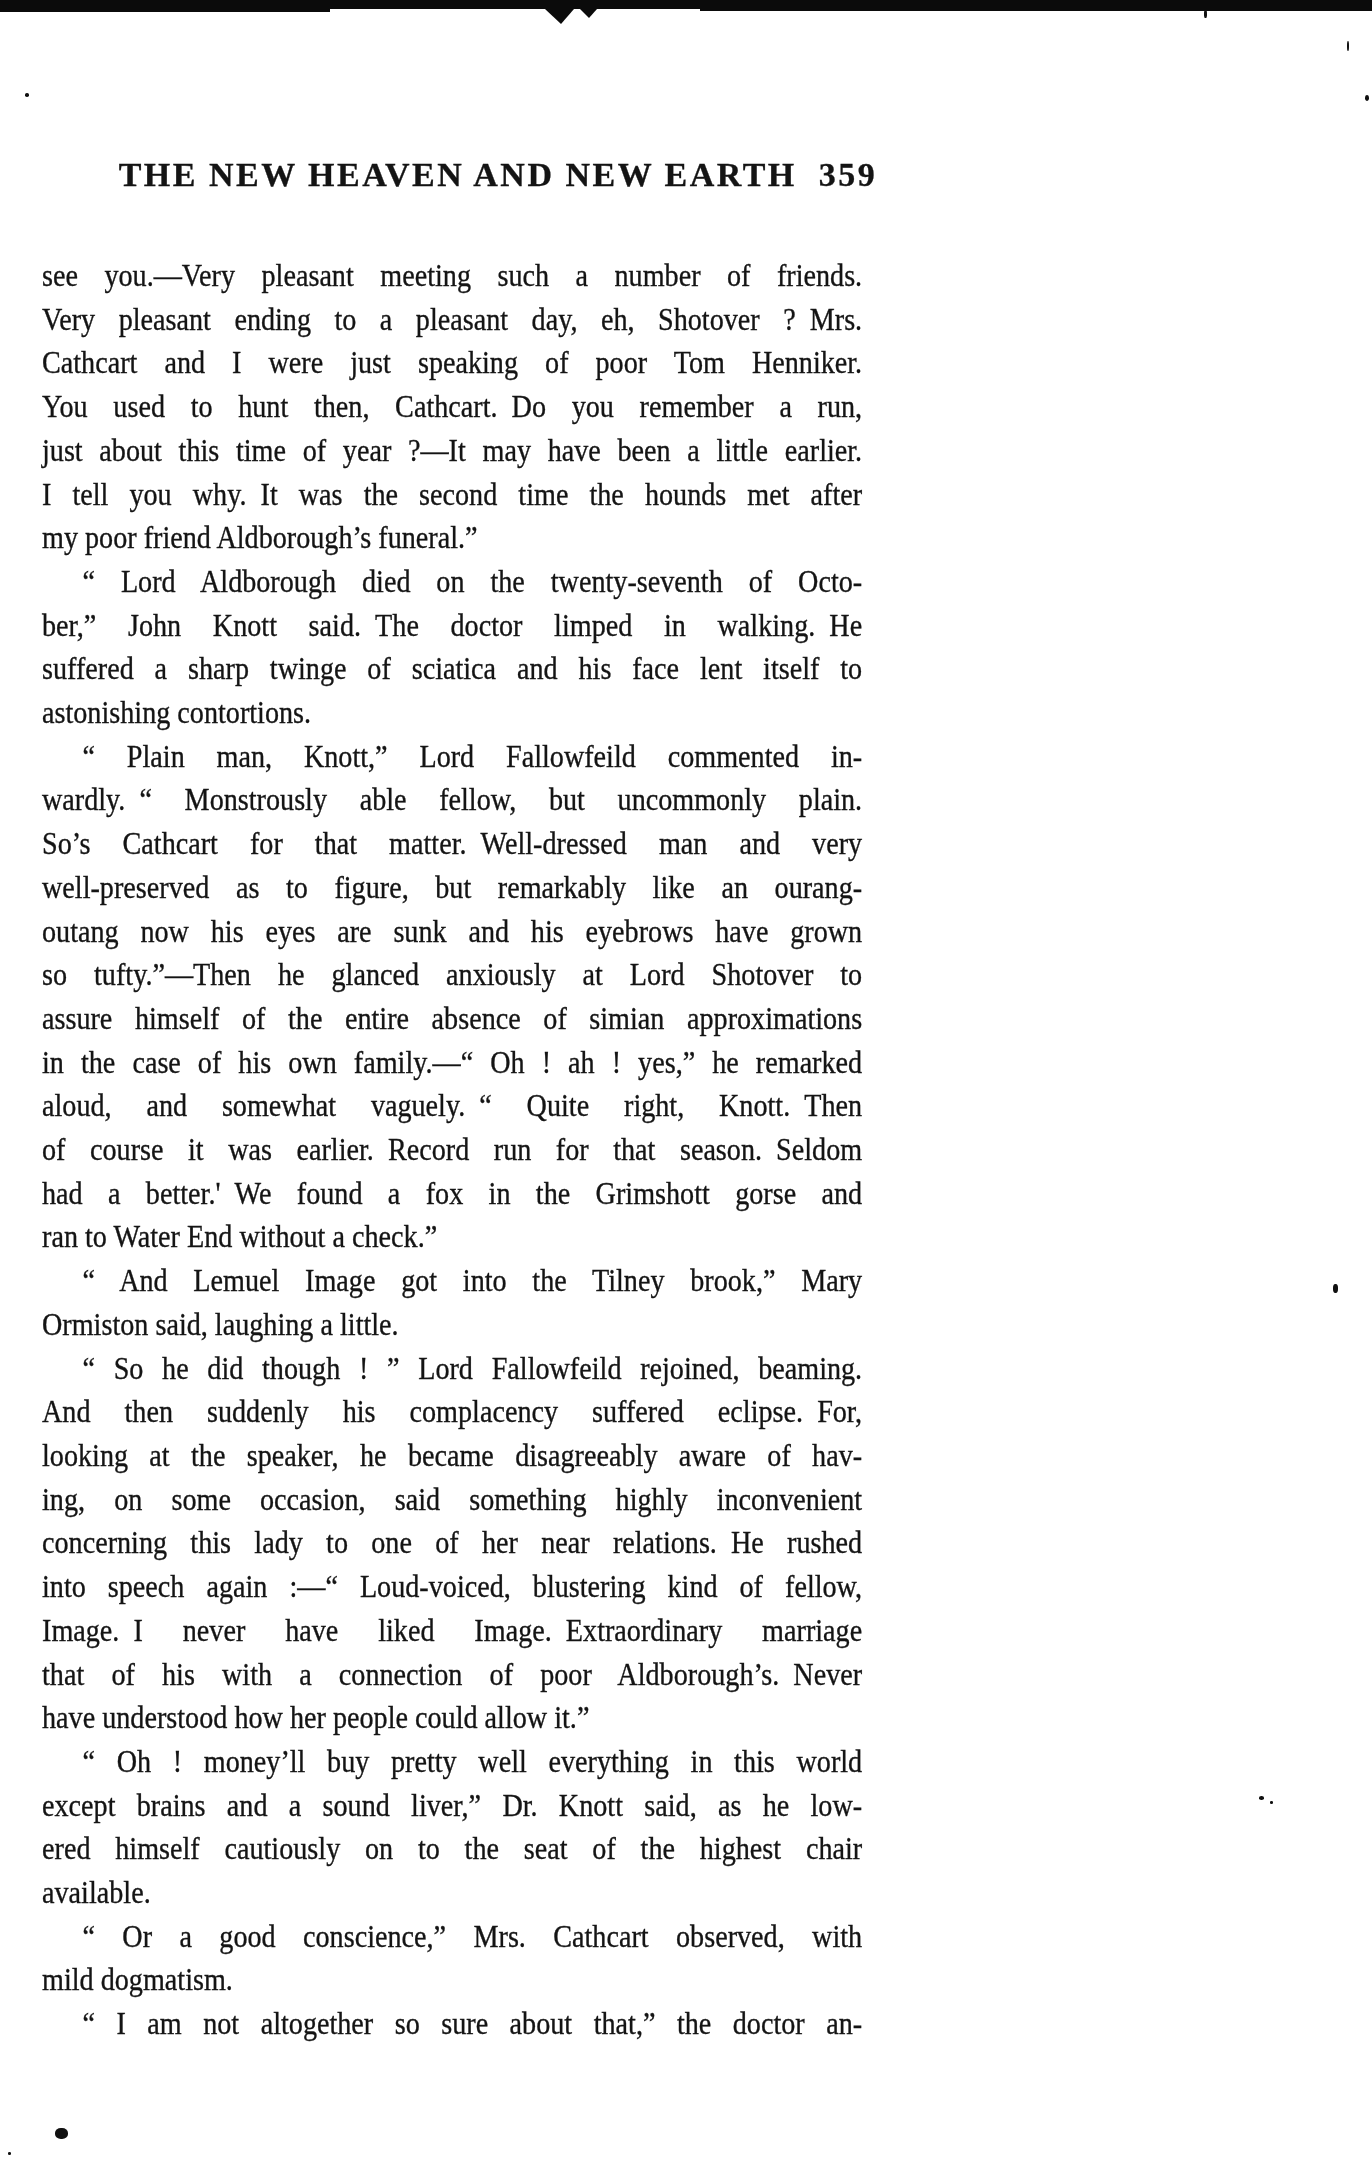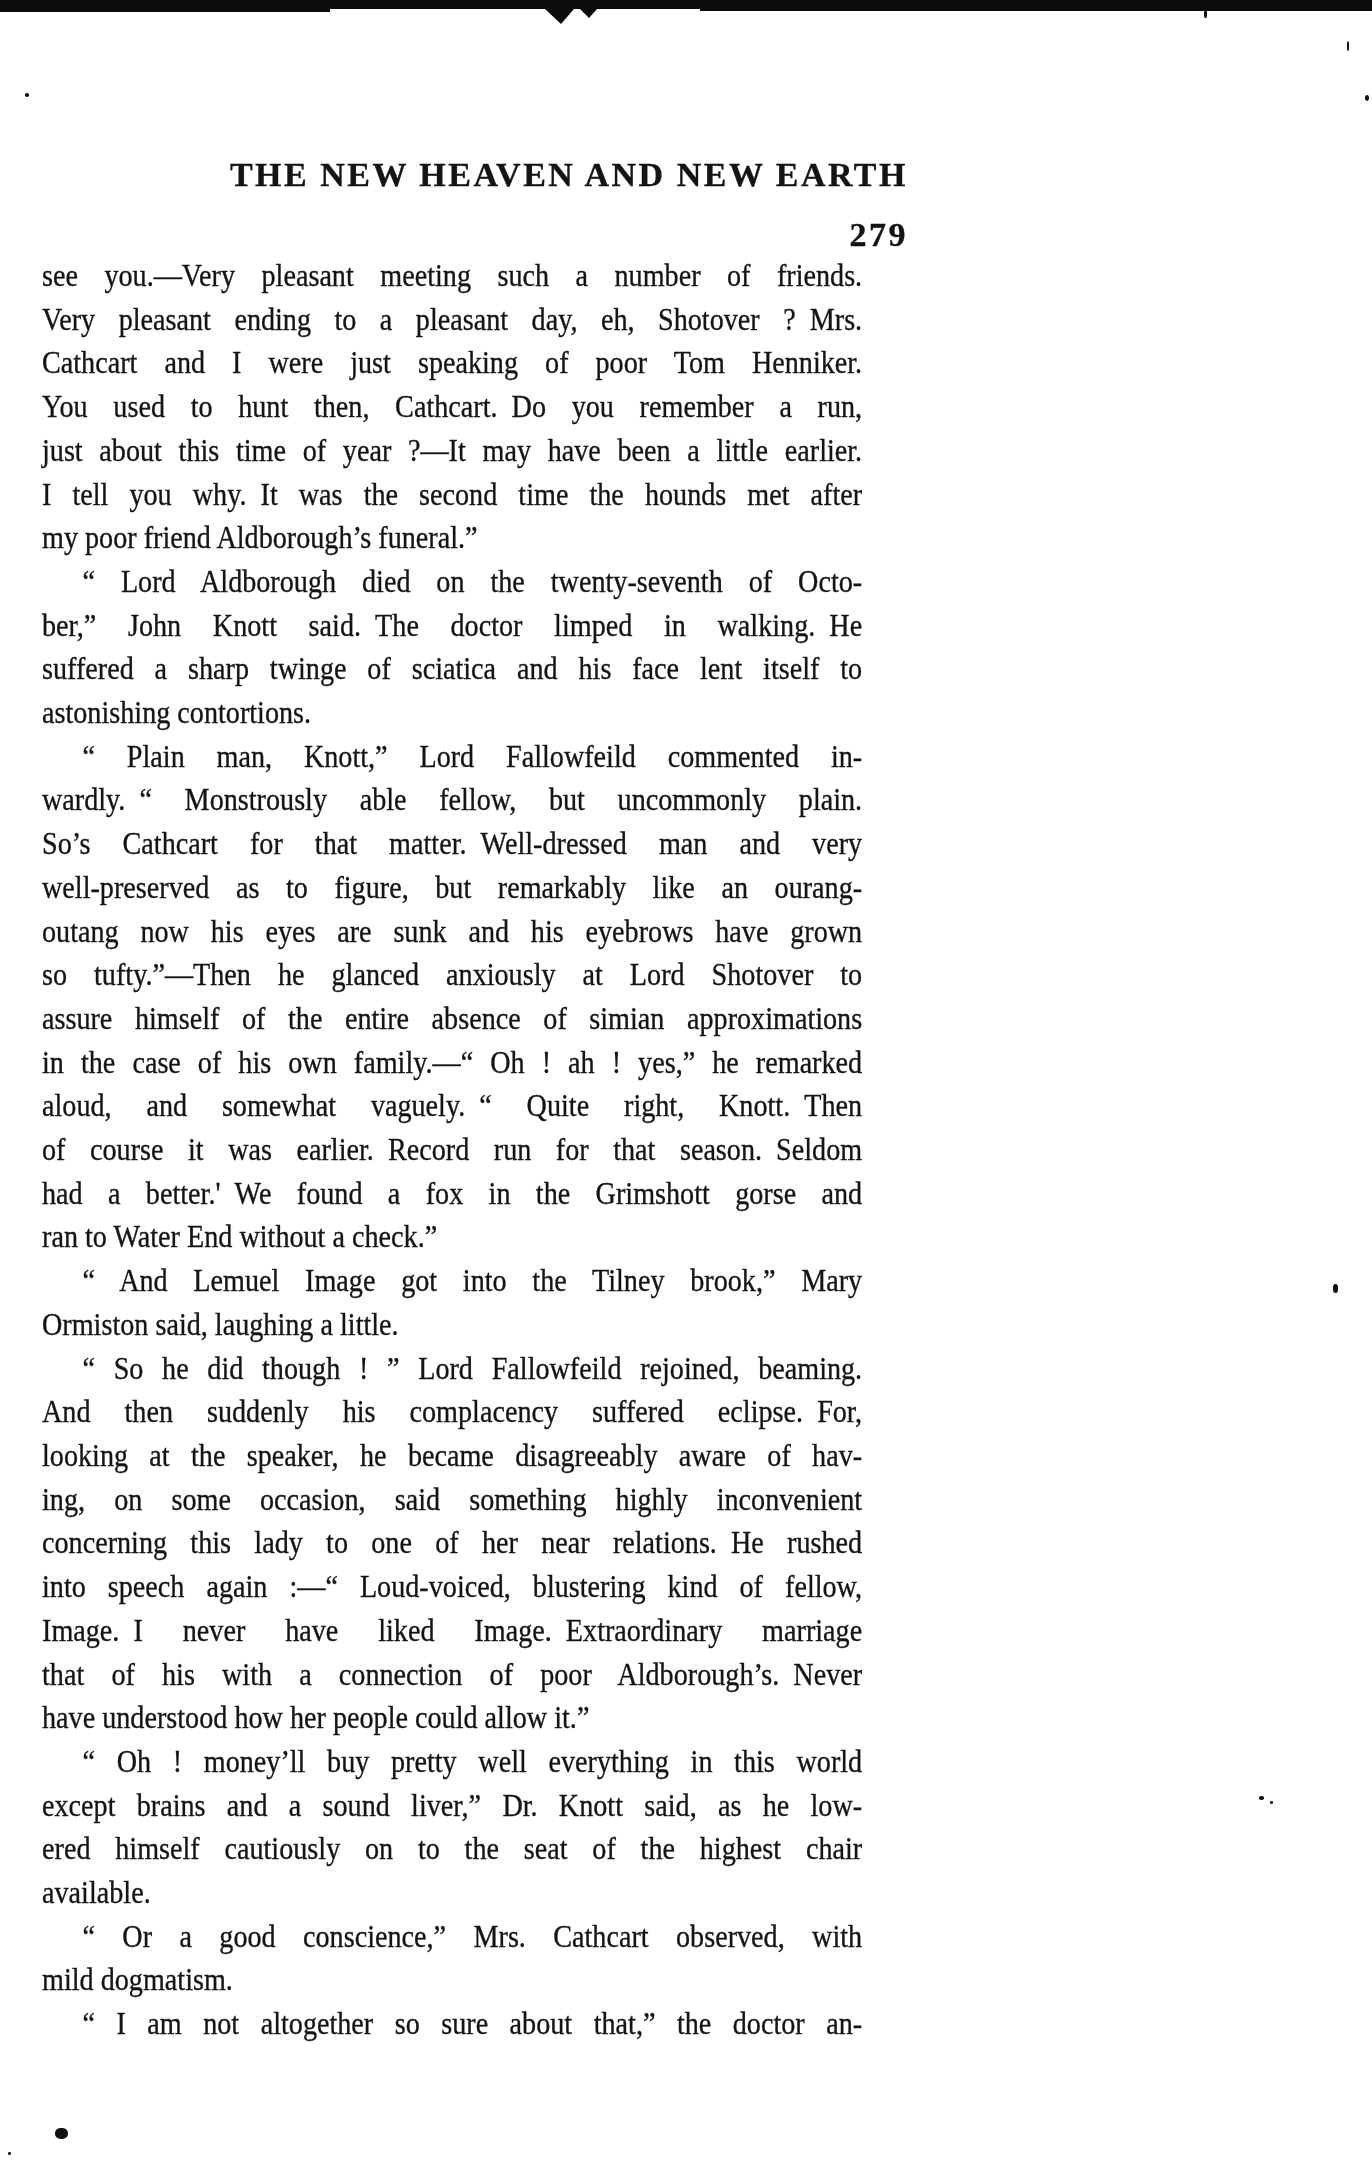--- a/index.html
+++ b/index.html
@@ -22,21 +22,21 @@
   }
   .top-bar-jag2 {
     position:absolute; top:9px; left:580px; width:0; height:0;
     border-left:9px solid transparent; border-right:8px solid transparent;
     border-top:9px solid #0b0b0b;
   }
   .header {
     position:absolute; top:156px; left:42px; width:820px;
     display:flex; justify-content:center; align-items:flex-end; gap:22px;
     font-weight:bold; font-size:34px; letter-spacing:2.5px;
-    white-space:nowrap; padding-left:46px;flex-direction:column;
+    white-space:nowrap; padding-left:46px;
     -webkit-text-stroke:0.3px #111;
   }
   .body-col {
     position:absolute; top:254px; left:42px; width:932px;
     transform:scaleX(0.88); transform-origin:0 0;
     font-size:32px; line-height:43.7px;
     -webkit-text-stroke:0.35px #151515;
   }
   .line { text-align:justify; text-align-last:justify; }
   .line.end { text-align-last:left; }
@@ -49,21 +49,21 @@
 <div class="page">
 
   <div class="top-bar"></div>
   <div class="top-bar-thick-l"></div>
   <div class="top-bar-thick-r"></div>
   <div class="top-bar-jag"></div>
   <div class="top-bar-jag2"></div>
 
   <div class="header">
     <span>THE NEW HEAVEN AND NEW EARTH</span>
-    <span>279</span>
+    <span>359</span>
   </div>
 
   <main class="body-col">
       <div class="line">see you.—Very pleasant meeting such a number of friends.</div>
       <div class="line">Very pleasant ending to a pleasant day, eh, Shotover ? Mrs.</div>
       <div class="line">Cathcart and I were just speaking of poor Tom Henniker.</div>
       <div class="line">You used to hunt then, Cathcart. Do you remember a run,</div>
       <div class="line">just about this time of year ?—It may have been a little earlier.</div>
       <div class="line">I tell you why. It was the second time the hounds met after</div>
       <div class="line end">my poor friend Aldborough’s funeral.”</div>

